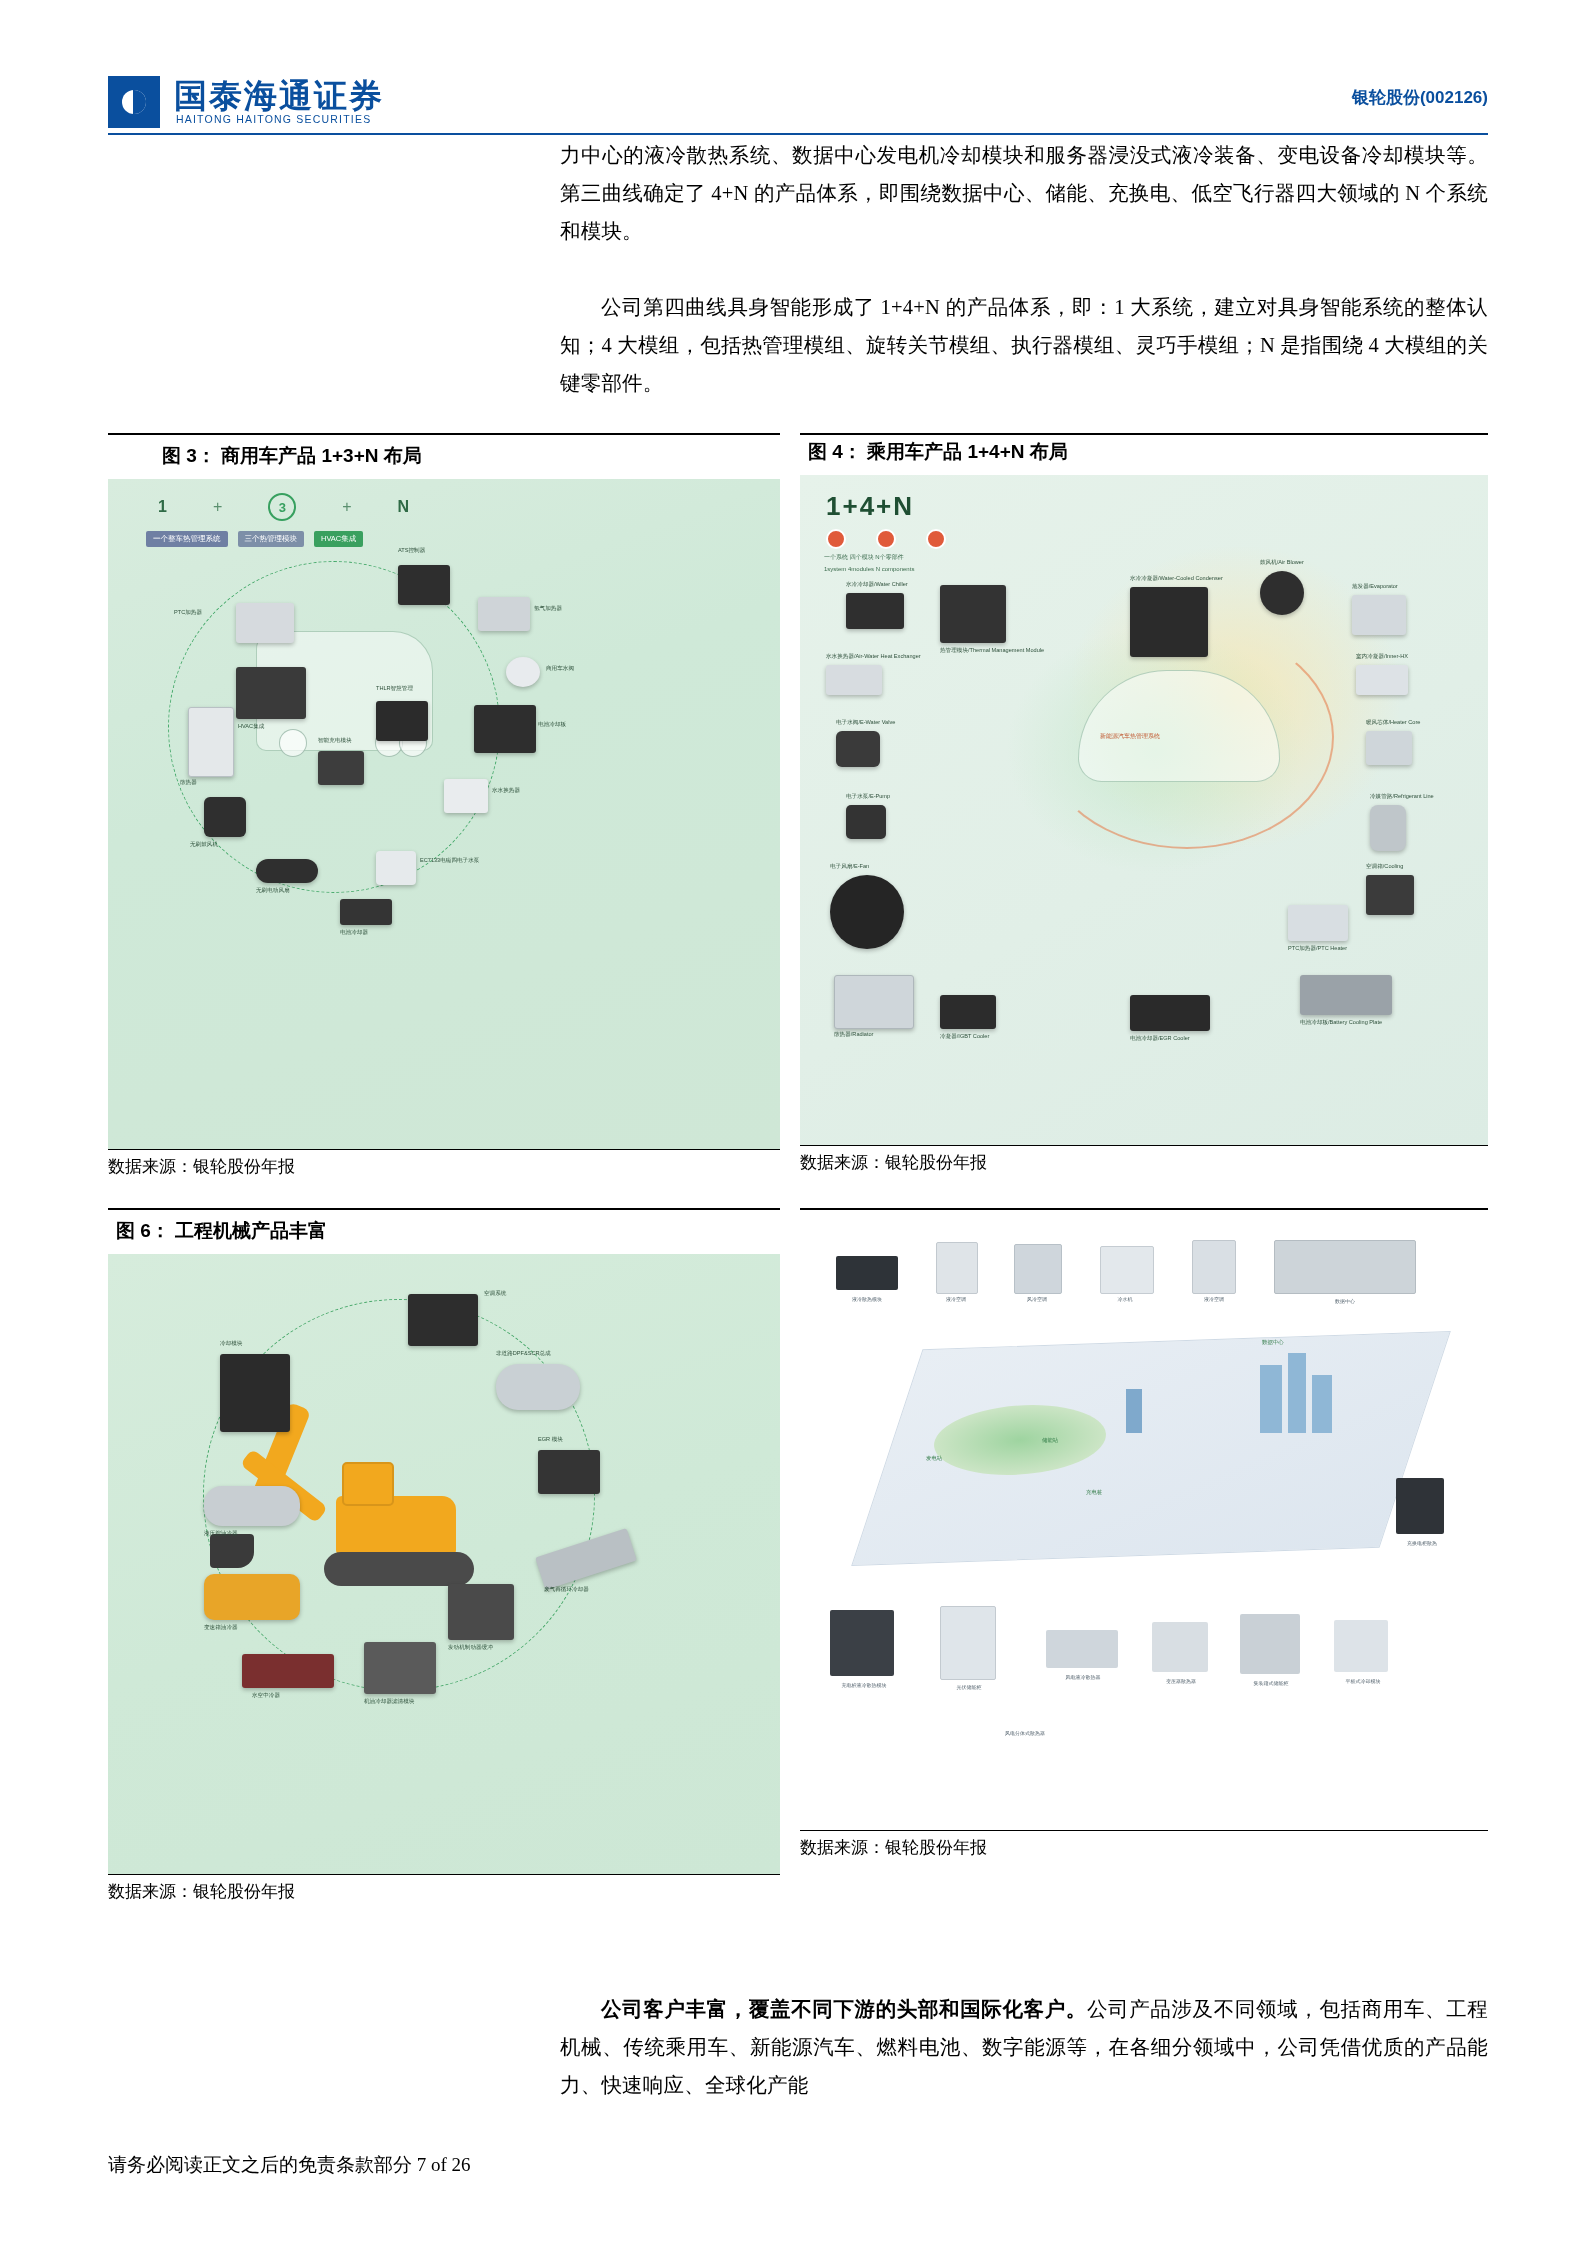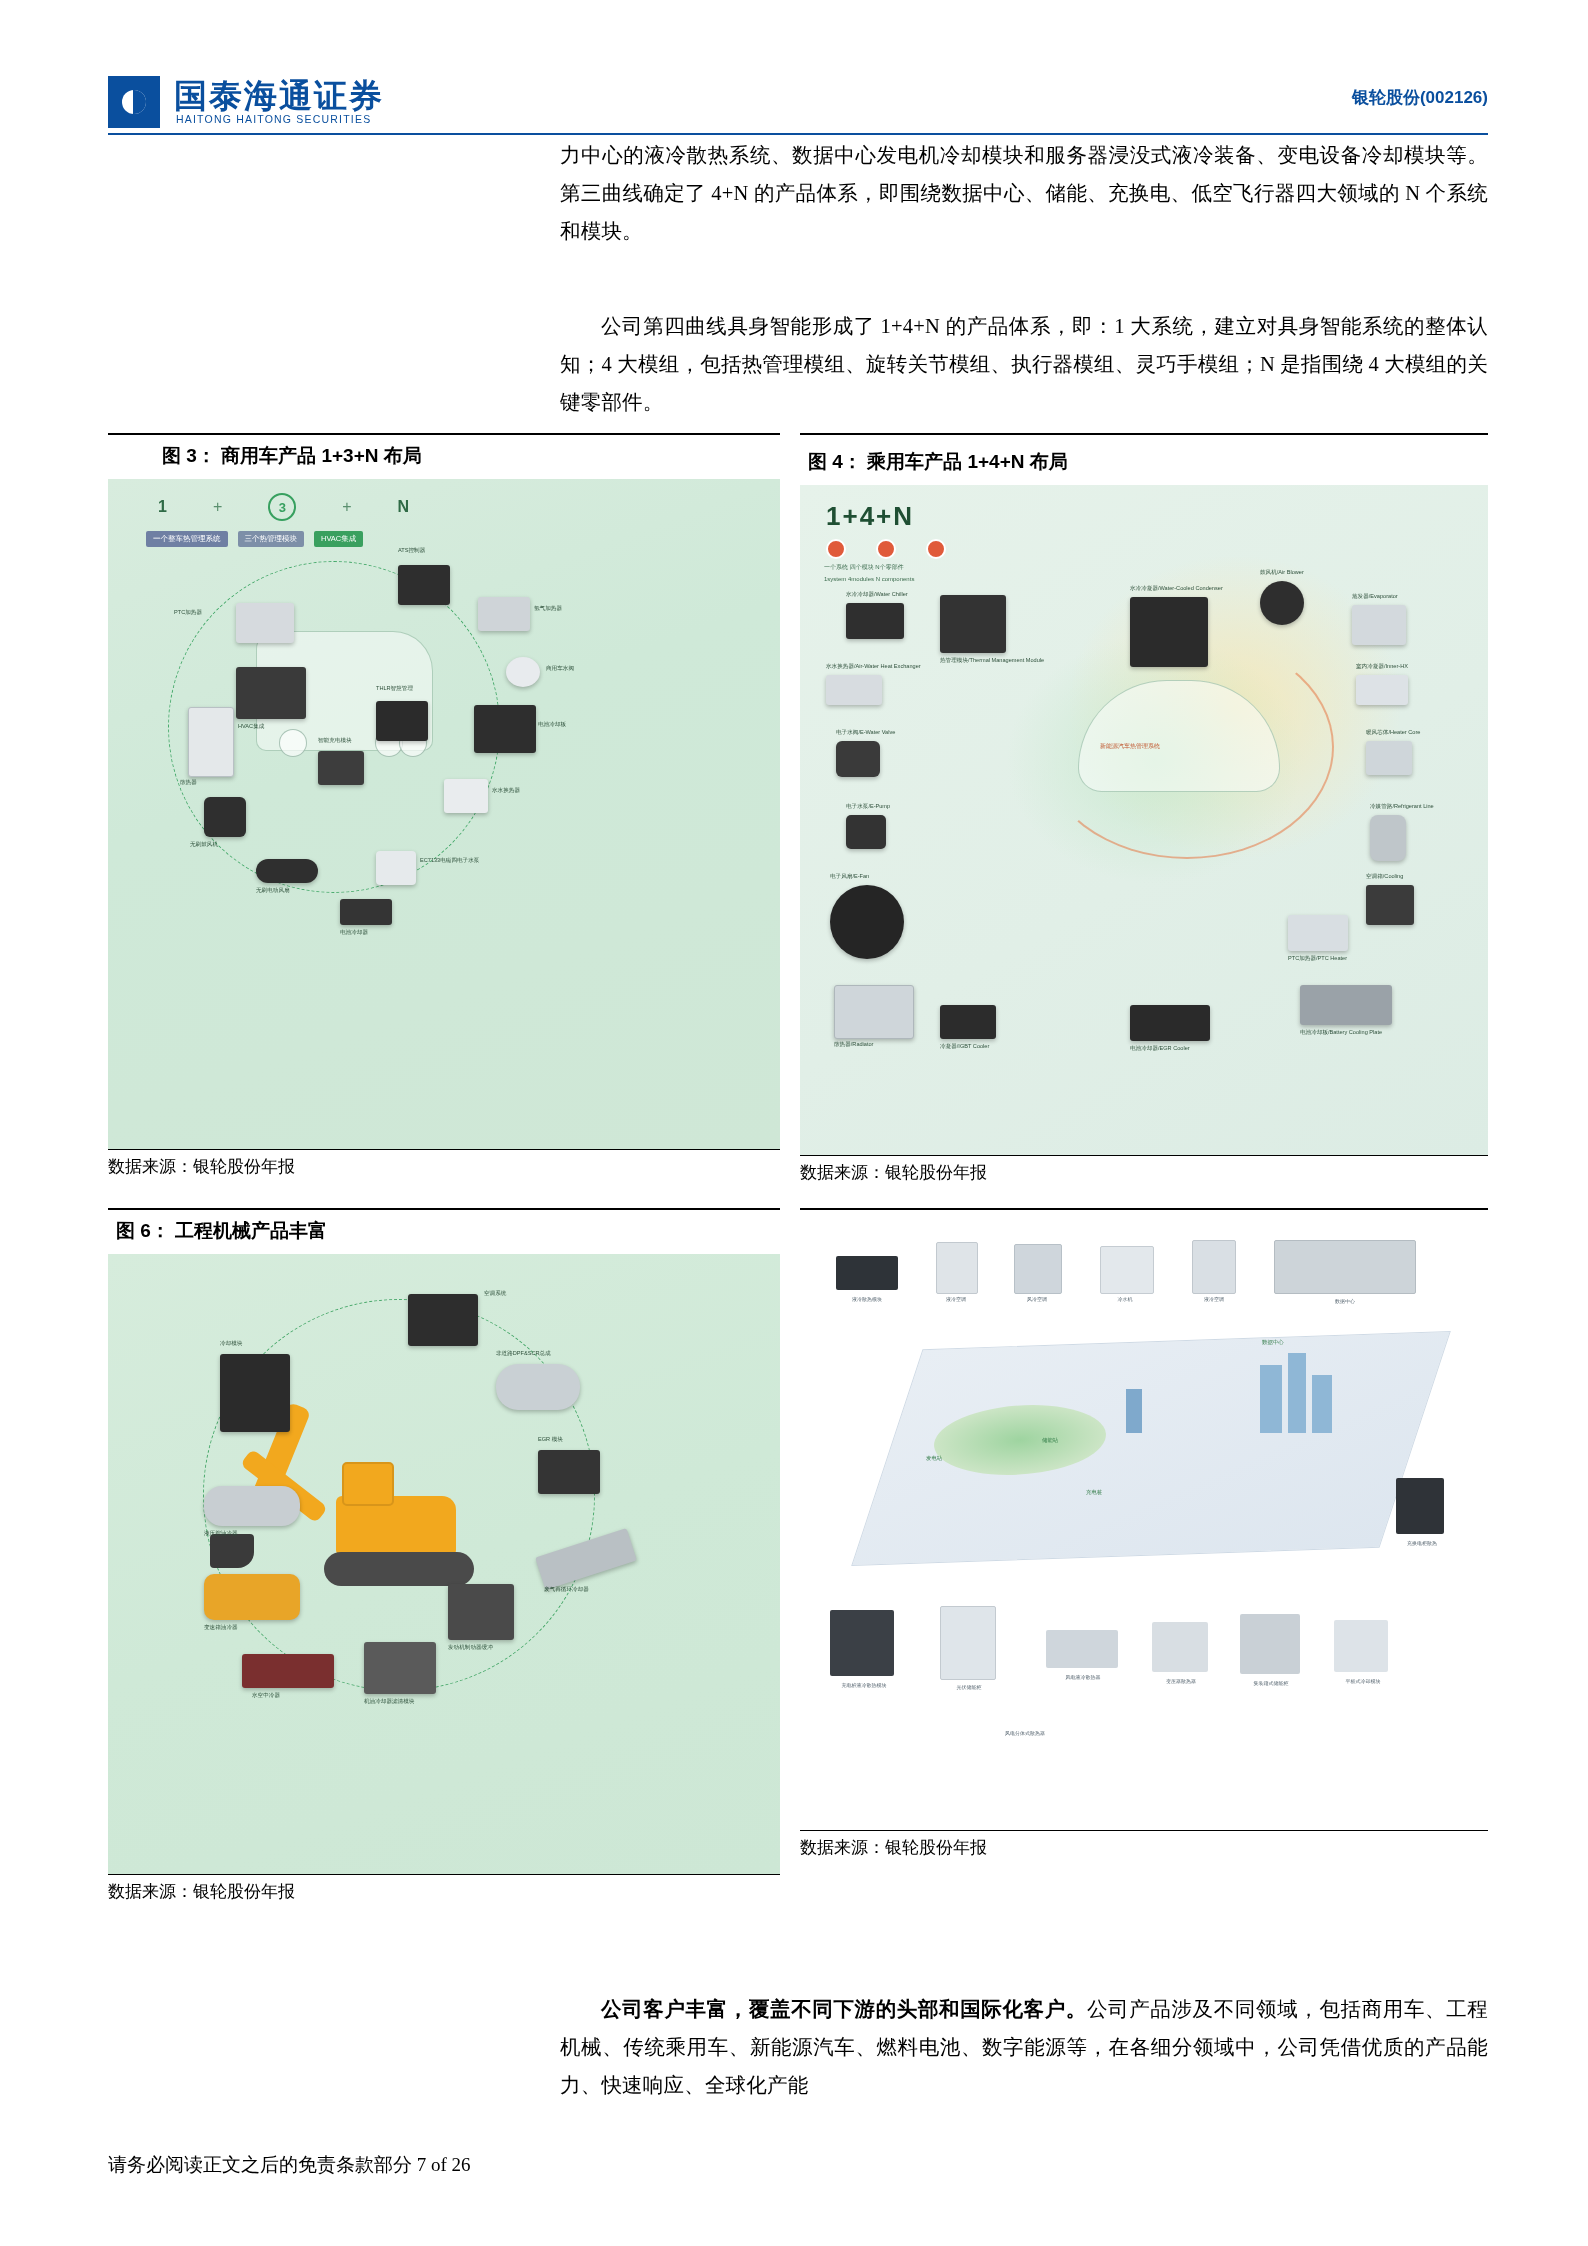--- a/index.html
+++ b/index.html
@@ -105,21 +105,20 @@
   .para-1 {
     left: 560px;
     top: 136px;
     width: 928px;
   }
   .para-2 {
     left: 560px;
     top: 288px;
     width: 928px;
     text-indent: 41px;
-    margin-top: 19px;
   }
   .para-bottom {
     left: 560px;
     top: 1990px;
     width: 928px;
     text-indent: 41px;
   }
   .para-bottom b { font-weight: bold; }
 
   
@@ -339,21 +338,21 @@
           <div class="lbl" style="position:absolute;left:0;top:30px;">电池冷却器</div>
         </div>
       </div>
     </div>
     <div class="fig-rule-bot"></div>
     <div class="fig-source">数据来源：银轮股份年报</div>
   </div>
 
   <div class="fig" style="left:800px; top:433px; width:688px;">
     <div class="fig-rule-top"></div>
-    <div class="fig-title" style="padding:14px 0 10px 8px;">图 4： 乘用车产品 1+4+N 布局</div>
+    <div class="fig-title" style="padding:4px 0 10px 8px;">图 4： 乘用车产品 1+4+N 布局</div>
     <div class="fig-img" style="width:688px; height:670px;">
       <div class="ill4">
         <div class="title">1+4+N</div>
         <div class="dots">
           <div class="dot"></div>
           <div class="dot"></div>
           <div class="dot"></div>
         </div>
         <div class="sub">一个系统   四个模块   N个零部件</div>
         <div class="sub" style="top:90px;">1system      4modules      N components</div>

